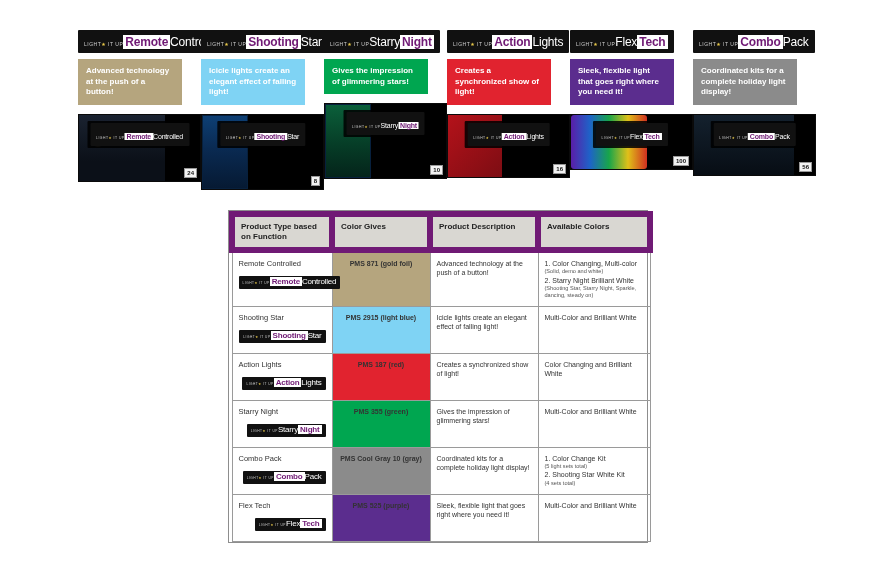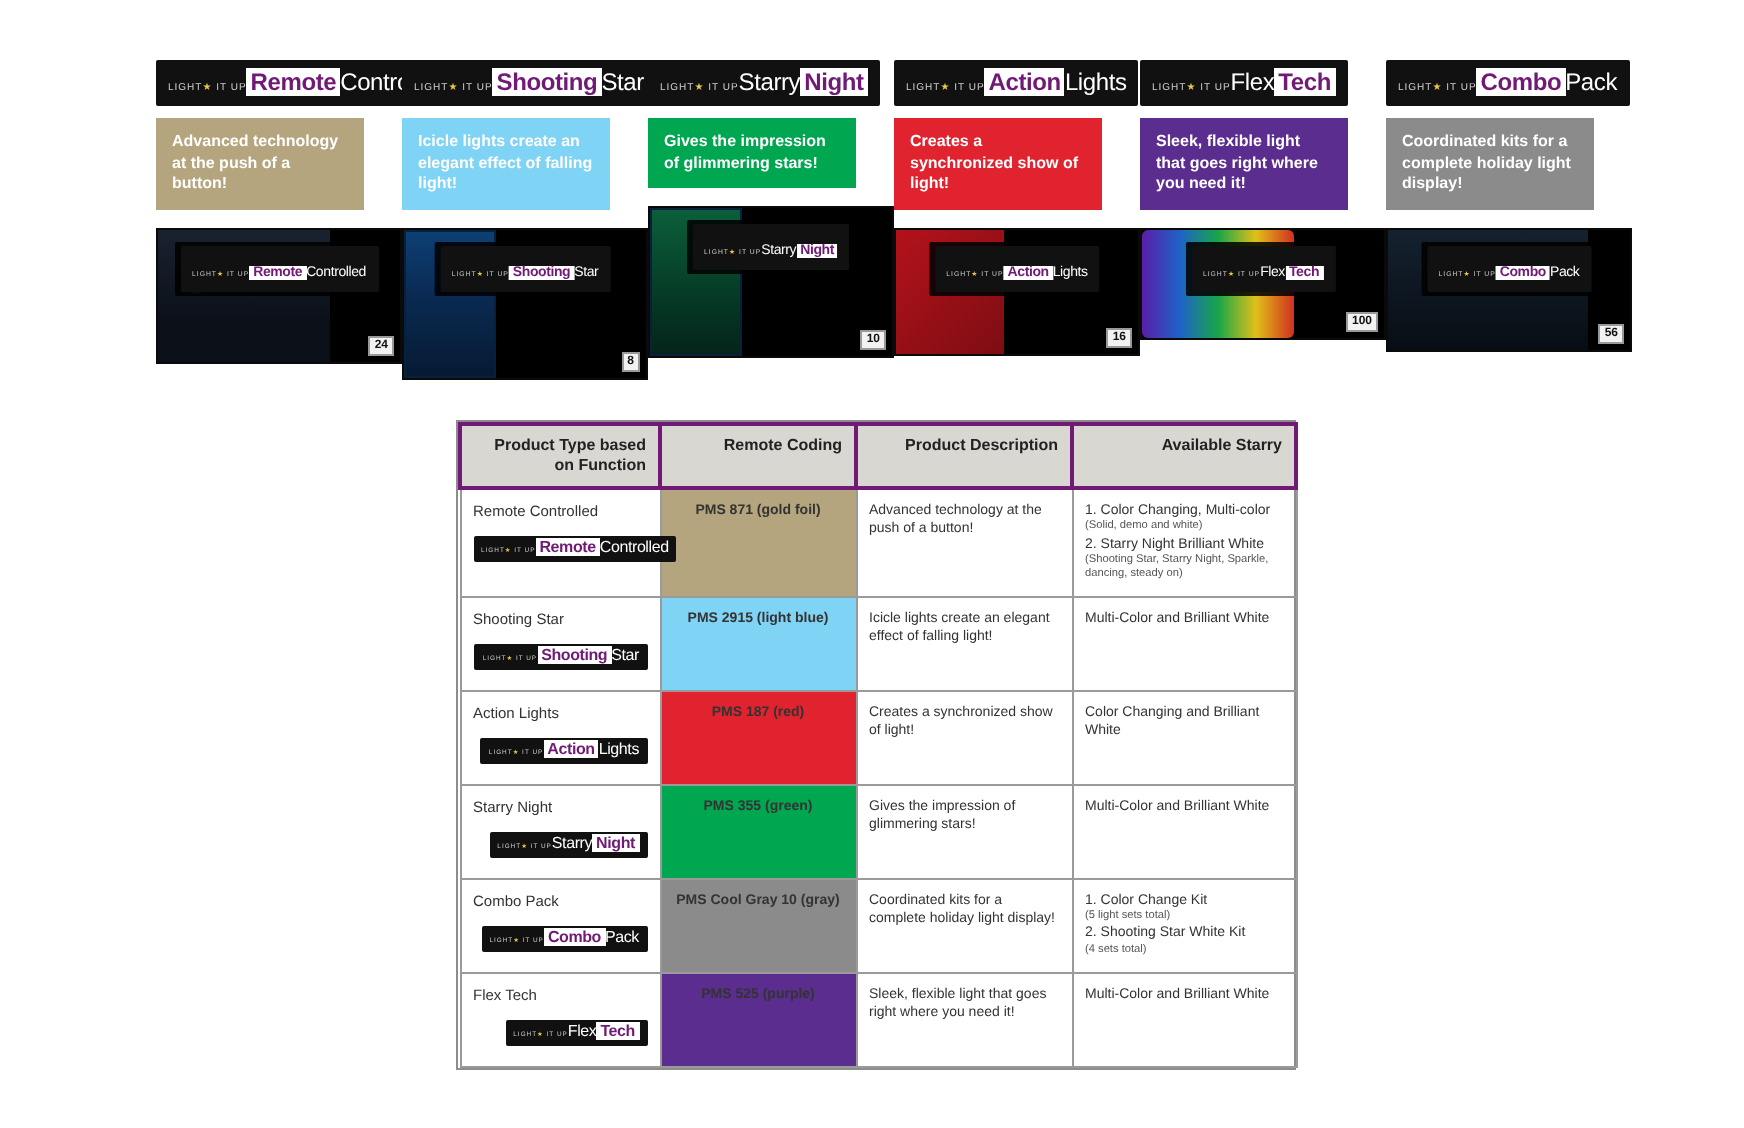--- a/index.html
+++ b/index.html
@@ -141,24 +141,24 @@
     border: 1px solid #8d8d8d;
     background: #fff;
   }
   table.matrix {
     border-collapse: collapse;
     width: 418px;
     table-layout: fixed;
   }
   table.matrix th {
     background: #d9d7d2;
-    border: 2px solid #701a75;
+    border: 6px solid #701a75;
     font-size: 8px;
     font-weight: bold;
-    text-align: right;
+    text-align: left;
     padding: 5px 6px;
     color: #222;
     vertical-align: top;
     line-height: 1.25;
   }
   table.matrix td {
     border: 1px solid #9a9a9a;
     font-size: 7px;
     padding: 6px 6px;
     vertical-align: top;
@@ -255,23 +255,23 @@
   <table class="matrix">
     <colgroup>
       <col class="c1">
         <col class="c2">
         <col class="c3">
         <col class="c4">
     </colgroup>
     <thead>
       <tr>
         <th>Product Type based on Function</th>
-        <th>Remote Coding</th>
+        <th>Color Gives</th>
         <th>Product Description</th>
-        <th>Available Starry</th>
+        <th>Available Colors</th>
       </tr>
     </thead>
     <tbody id="matrix-body">
         <tr>
           <td class="type-cell"><span class="tname">Remote Controlled</span><div class="badge-wrap"><span class="logo-badge badge-sm"><span class="logo-top">LIGHT<span class="star">★</span> IT UP</span><span class="logo-name"><span class="reverse">Remote</span><span class="thin">Controlled</span></span></span></div></td>
           <td class="color-cell" style="background:#b5a57e"><span>PMS 871 (gold foil)</span></td>
           <td>Advanced technology at the push of a button!</td>
           <td>
             <span class="ol-item">1. Color Changing, Multi-color</span>
             <span class="subnote">(Solid, demo and white)</span>

